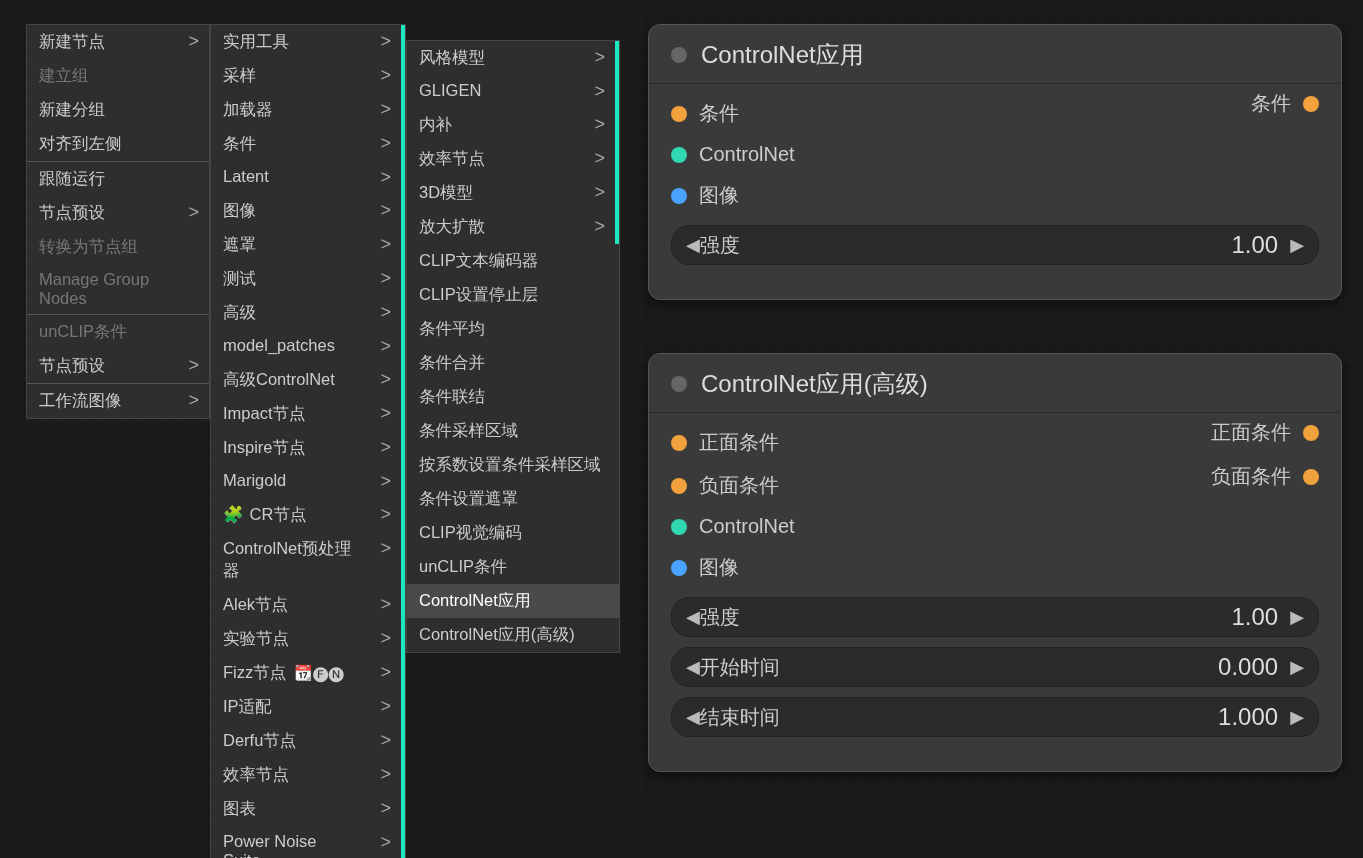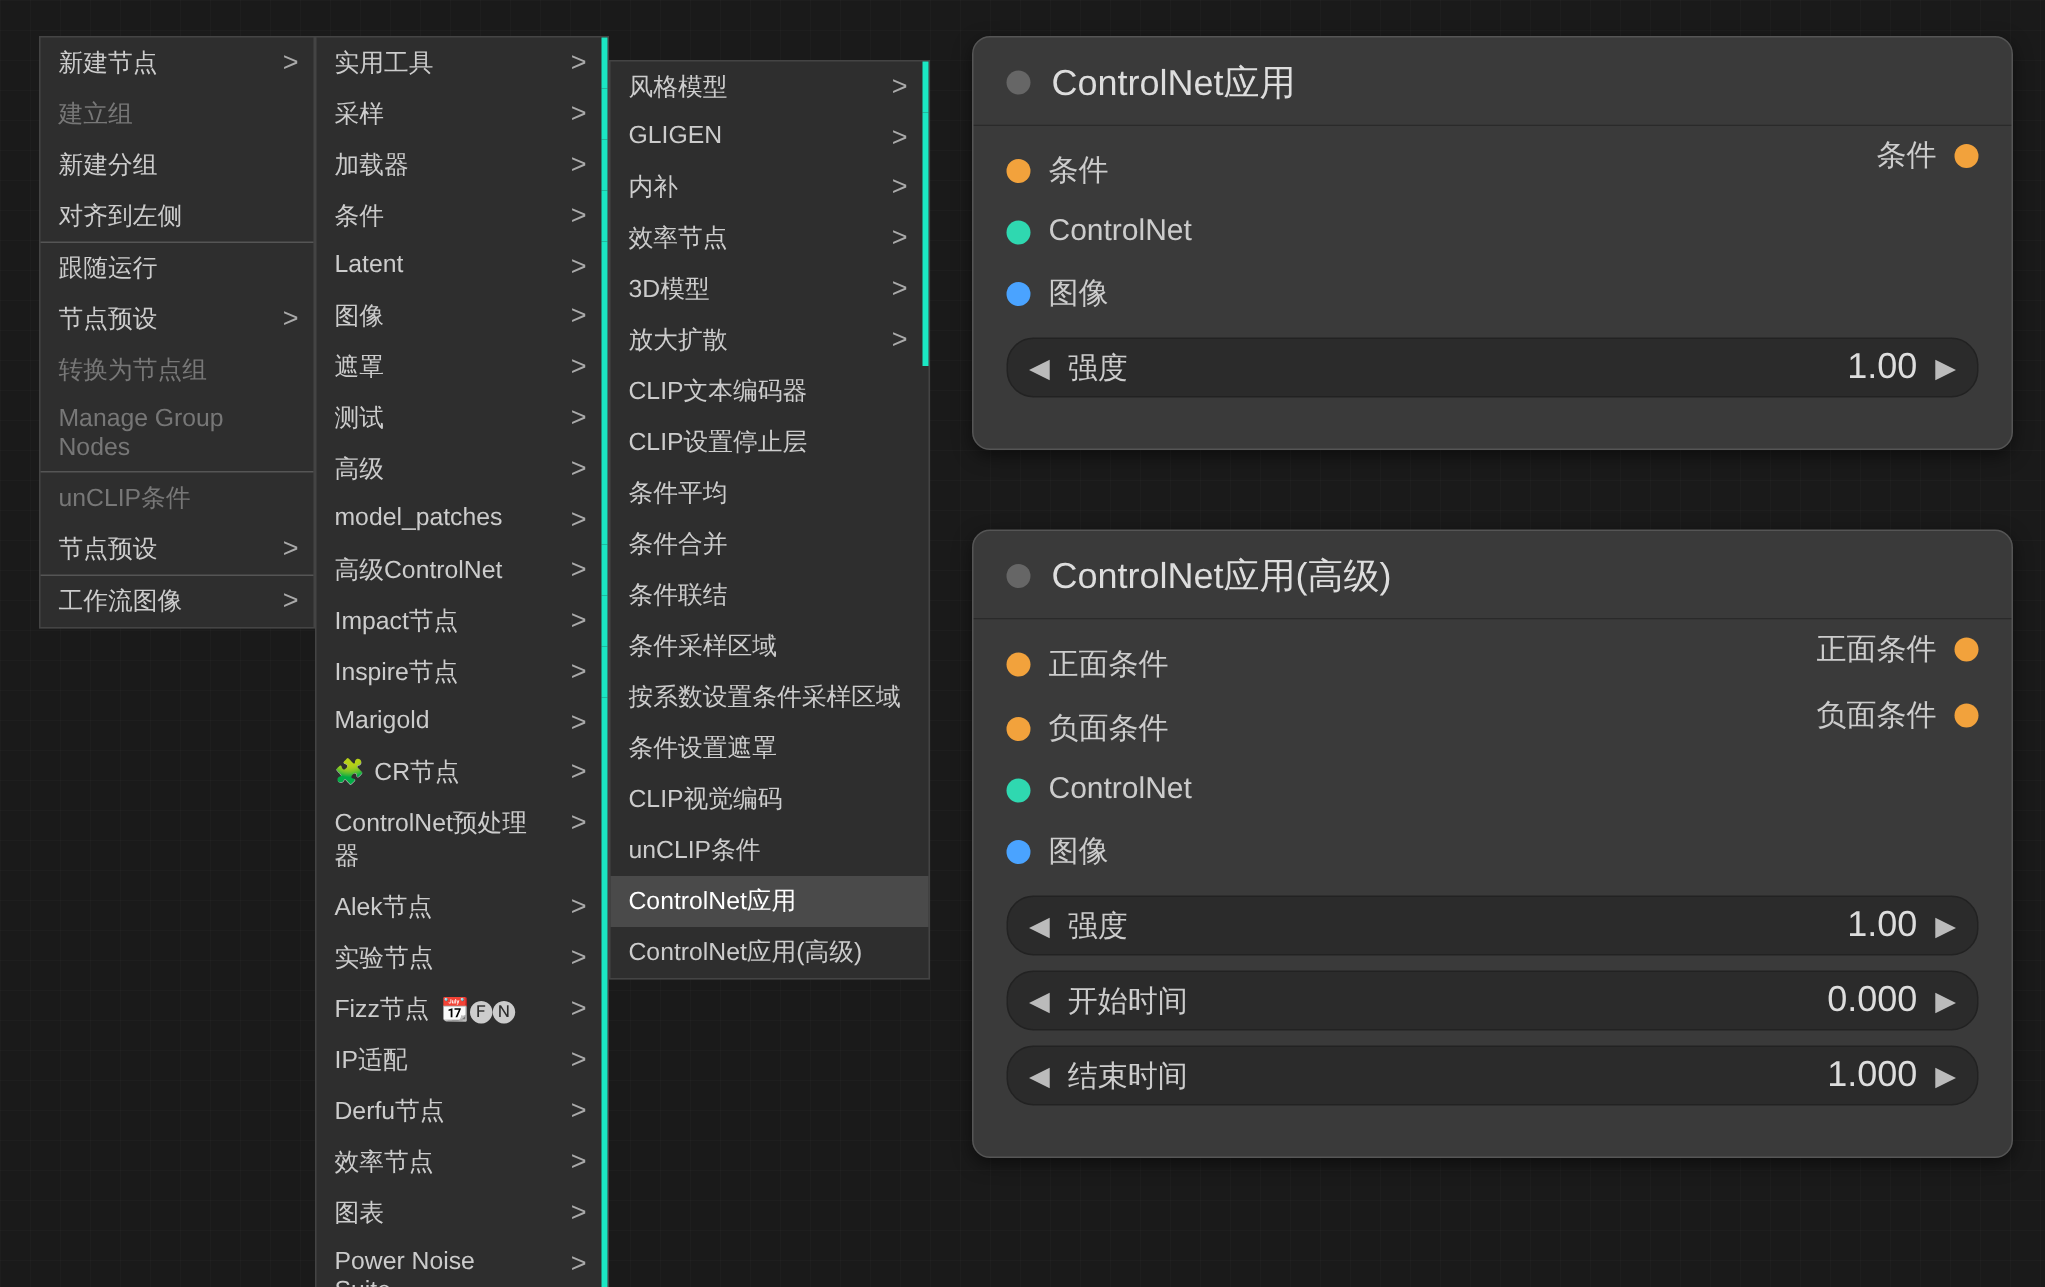--- a/index.html
+++ b/index.html
@@ -24,21 +24,21 @@
   .node-title { display:flex; align-items:center; gap:14px; padding:14px 22px 12px 22px; border-bottom:1px solid #2a2a2a; border-top-left-radius:12px; border-top-right-radius:12px; }
   .title-dot { width:16px; height:16px; border-radius:50%; background:#666; }
   .node-title-text { font-size:24px; color:#ddd; font-weight:400; }
   .node-body { padding:16px 22px 24px 22px; position:relative; }
   .io-row { display:flex; align-items:center; gap:12px; font-size:20px; color:#ccc; margin-bottom:16px; }
   .io-out { position:absolute; right:22px; display:flex; align-items:center; gap:12px; font-size:20px; color:#ccc; }
   .dot { width:16px; height:16px; border-radius:50%; }
   .d-orange{background:#f2a23c;} .d-teal{background:#2fd8b0;} .d-blue{background:#4aa3ff;}
   .widget { display:flex; align-items:center; justify-content:space-between; background:#2b2b2b; border:1px solid #222; border-radius:18px; padding:6px 14px; margin-top:6px; margin-bottom:10px; height:40px; }
   .widget .tri { color:#bbb; font-size:18px; cursor:pointer; user-select:none; }
-  .widget .lbl { color:#ccc; font-size:20px; flex:1; padding-left:12px; }
+  .widget .lbl { color:#ccc; font-size:20px; flex:1; }
   .widget .val { color:#ddd; font-size:24px; padding-right:12px; }
 </style>
 </head>
 <body>
 
 <div class="menu-col" id="m0" style="left:26px; top:24px; width:184px;">
     <div class="menu-item">
       <span><span>新建节点</span></span>
       <span class="arrow">&gt;</span>
     </div>

